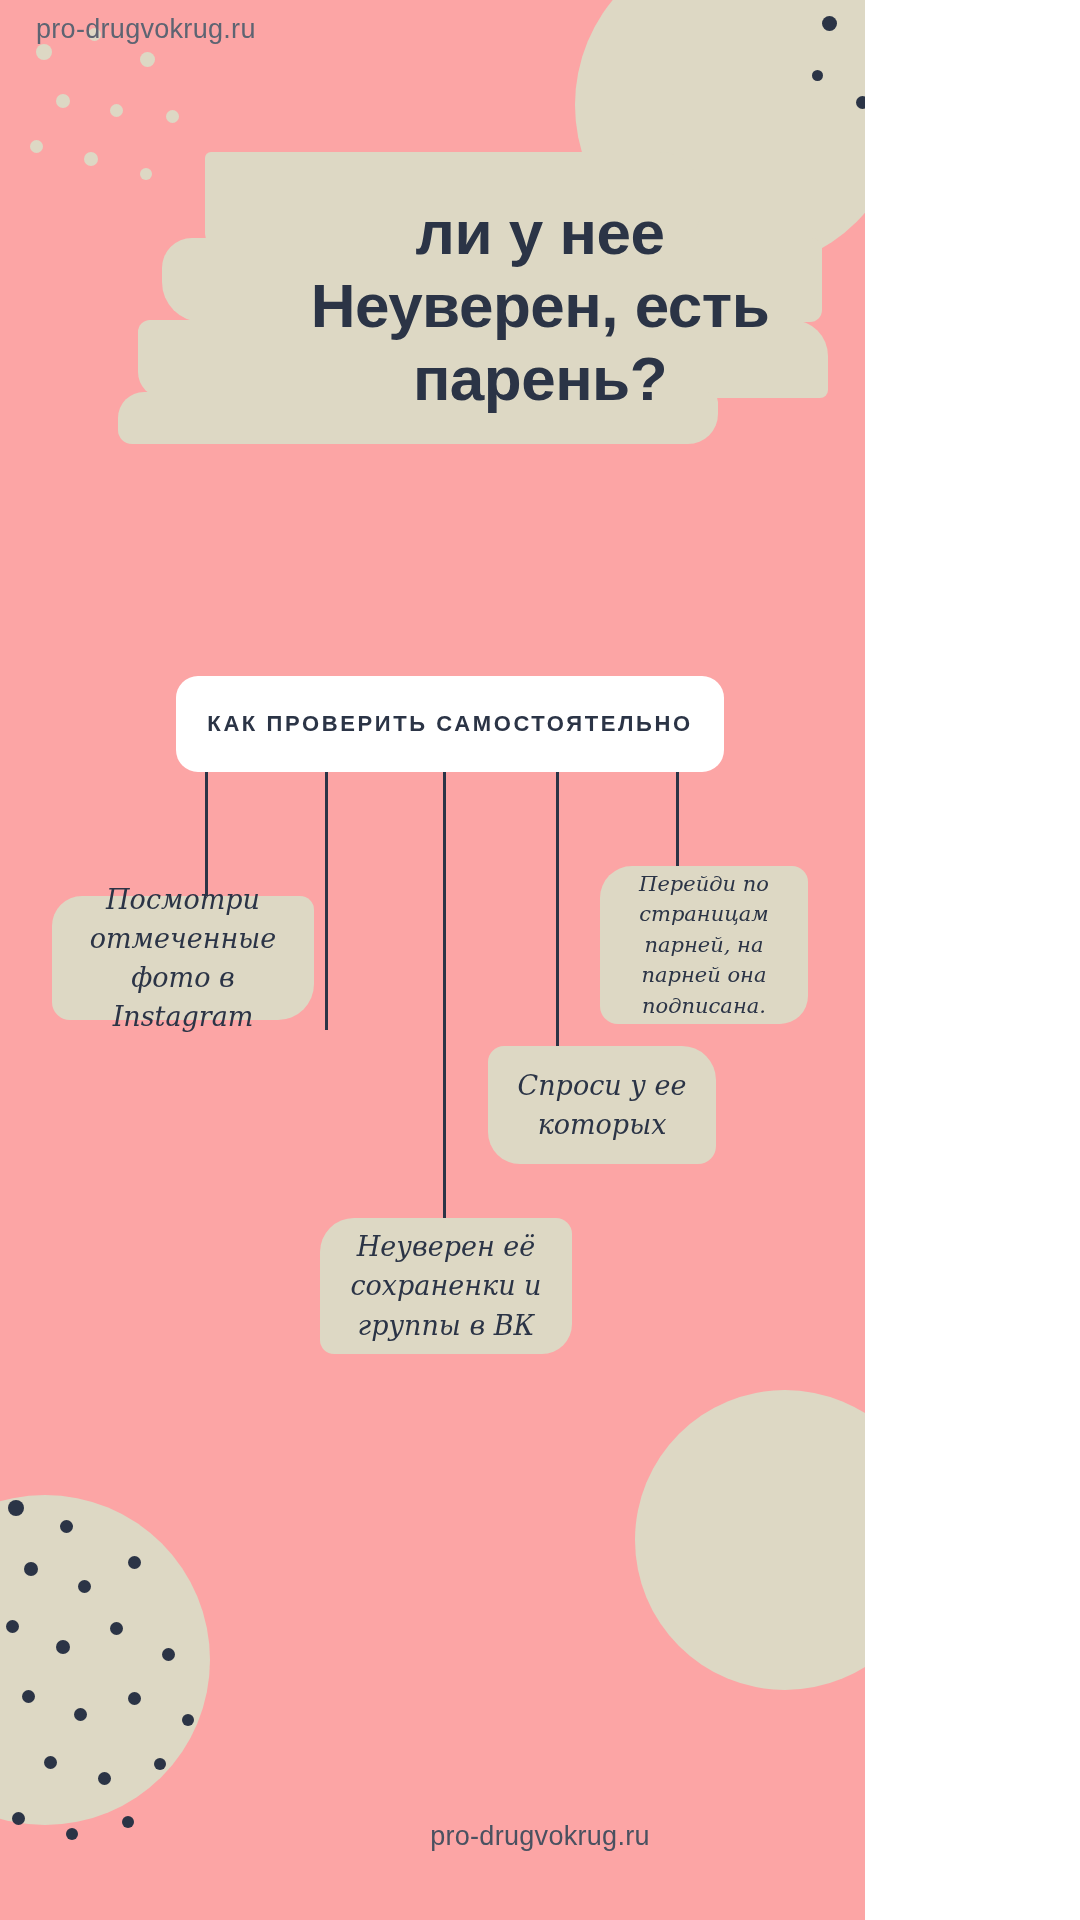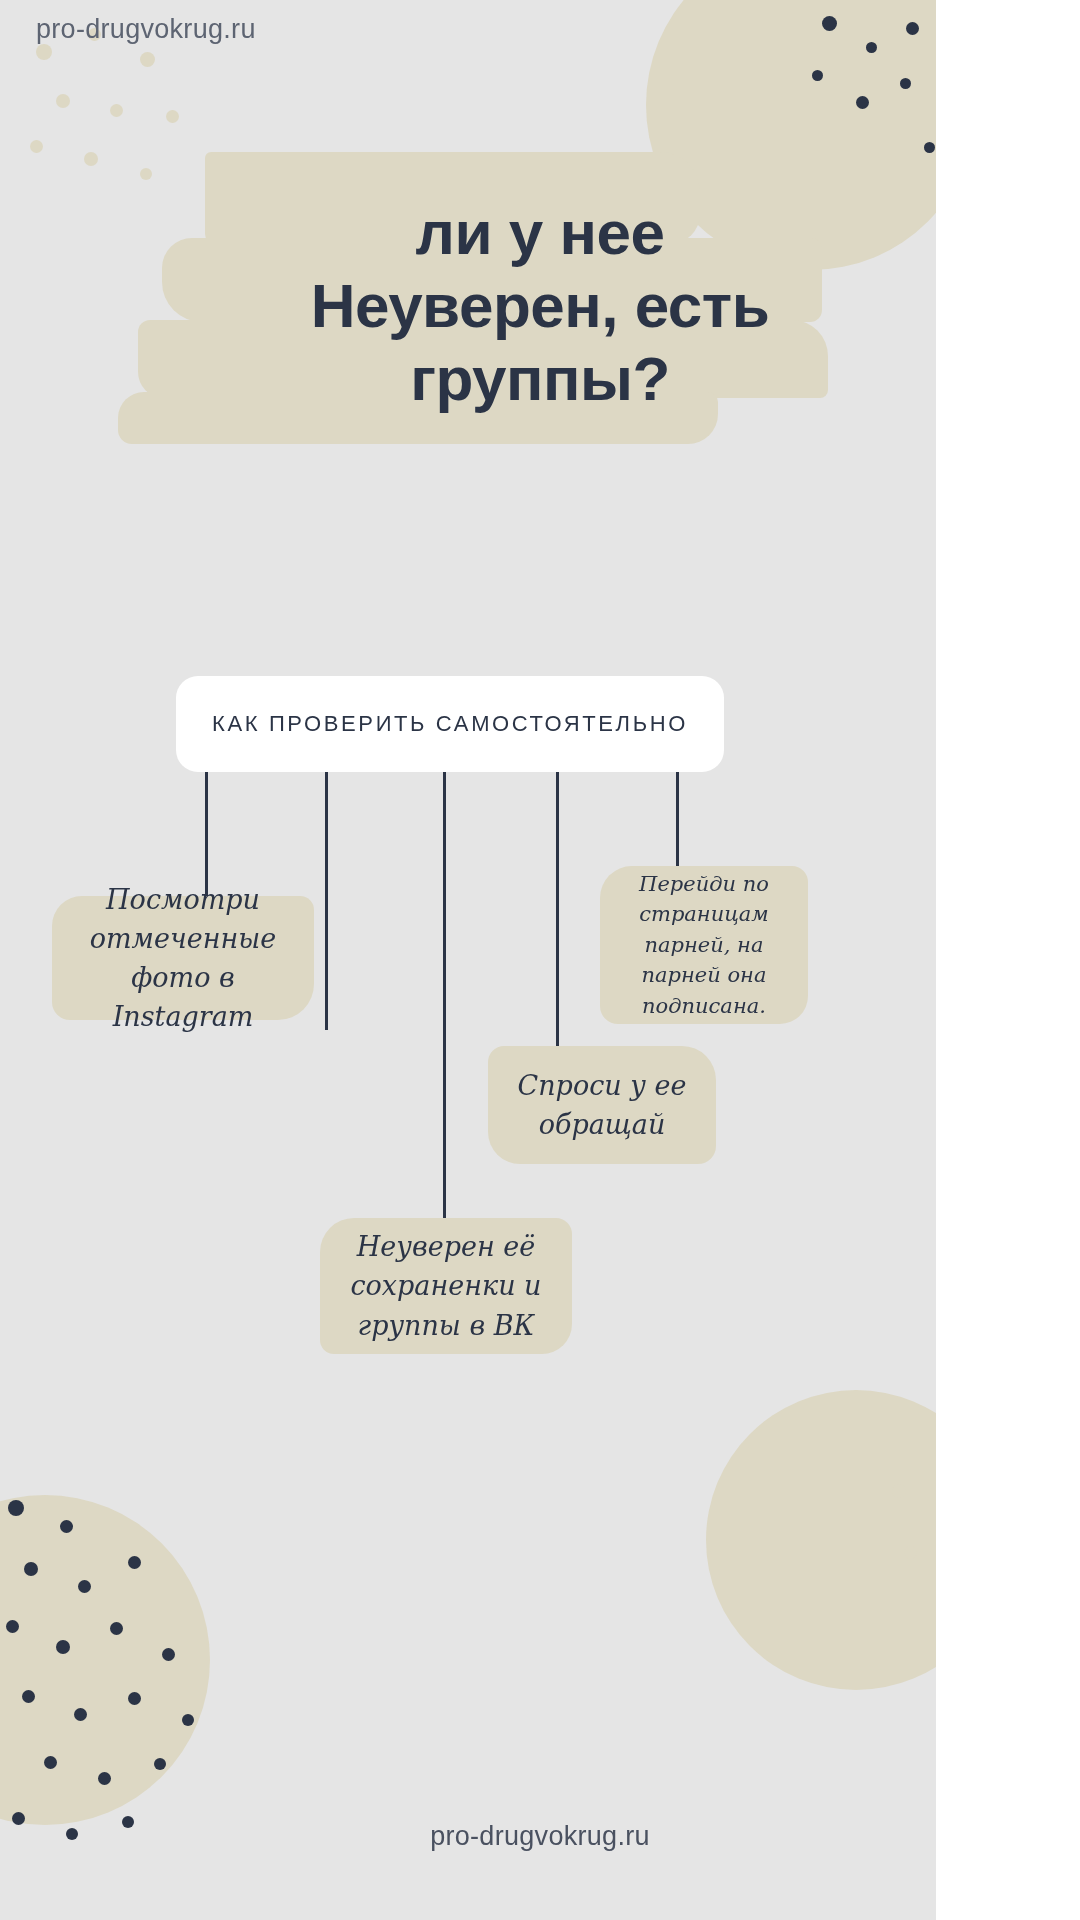--- a/index.html
+++ b/index.html
@@ -5,23 +5,23 @@
   html, body {
     margin: 0;
     padding: 0;
     background: #ffffff;
   }
   body {
     font-family: "Liberation Sans", sans-serif;
   }
   .canvas {
     position: relative;
-    width: 936px;
+    width: 865px;
     height: 1920px;
-    background: #e5e5e5;
+    background: #fca5a5;
     overflow: hidden;
   }
 
   
   .blob {
     position: absolute;
     border-radius: 50%;
     background: #ddd8c4;
   }
   .blob-tr {
@@ -85,21 +85,21 @@
     width: 548px;
     height: 96px;
     background: #ffffff;
     border-radius: 22px;
     display: flex;
     align-items: center;
     justify-content: center;
   }
   .card-label {
     font-size: 22px;
-    font-weight: normal;
+    font-weight: bold;
     letter-spacing: 2.6px;
     color: #2b3446;
     text-transform: uppercase;
   }
 
   
   .line {
     position: absolute;
     width: 3px;
     background: #2b3446;
@@ -215,33 +215,33 @@
   <div class="site-top">pro-drugvokrug.ru</div>
 
   <div class="brush brush-1"></div>
   <div class="brush brush-2"></div>
   <div class="brush brush-3"></div>
   <div class="brush brush-4"></div>
 
   <div class="headline">
     <div>ли у нее</div>
     <div>Неуверен, есть</div>
-    <div>группы?</div>
+    <div>парень?</div>
   </div>
 
   <div class="line" style="left:205px; top:772px; height:132px;"></div>
   <div class="line" style="left:325px; top:772px; height:258px;"></div>
   <div class="line" style="left:443px; top:772px; height:462px;"></div>
   <div class="line" style="left:556px; top:772px; height:284px;"></div>
   <div class="line" style="left:676px; top:772px; height:104px;"></div>
 
   <div class="card">
     <div class="card-label">КАК ПРОВЕРИТЬ САМОСТОЯТЕЛЬНО</div>
   </div>
 
   <div class="note note-1">Посмотри отмеченные фото в Instagram</div>
   <div class="note note-3">Неуверен её сохраненки и группы в ВК</div>
-  <div class="note note-4">Спроси у ее обращай</div>
+  <div class="note note-4">Спроси у ее которых</div>
   <div class="note note-5">Перейди по страницам парней, на парней она подписана.</div>
 
   <div class="site-bottom">pro-drugvokrug.ru</div>
 
 </div>
 
 </body></html>

